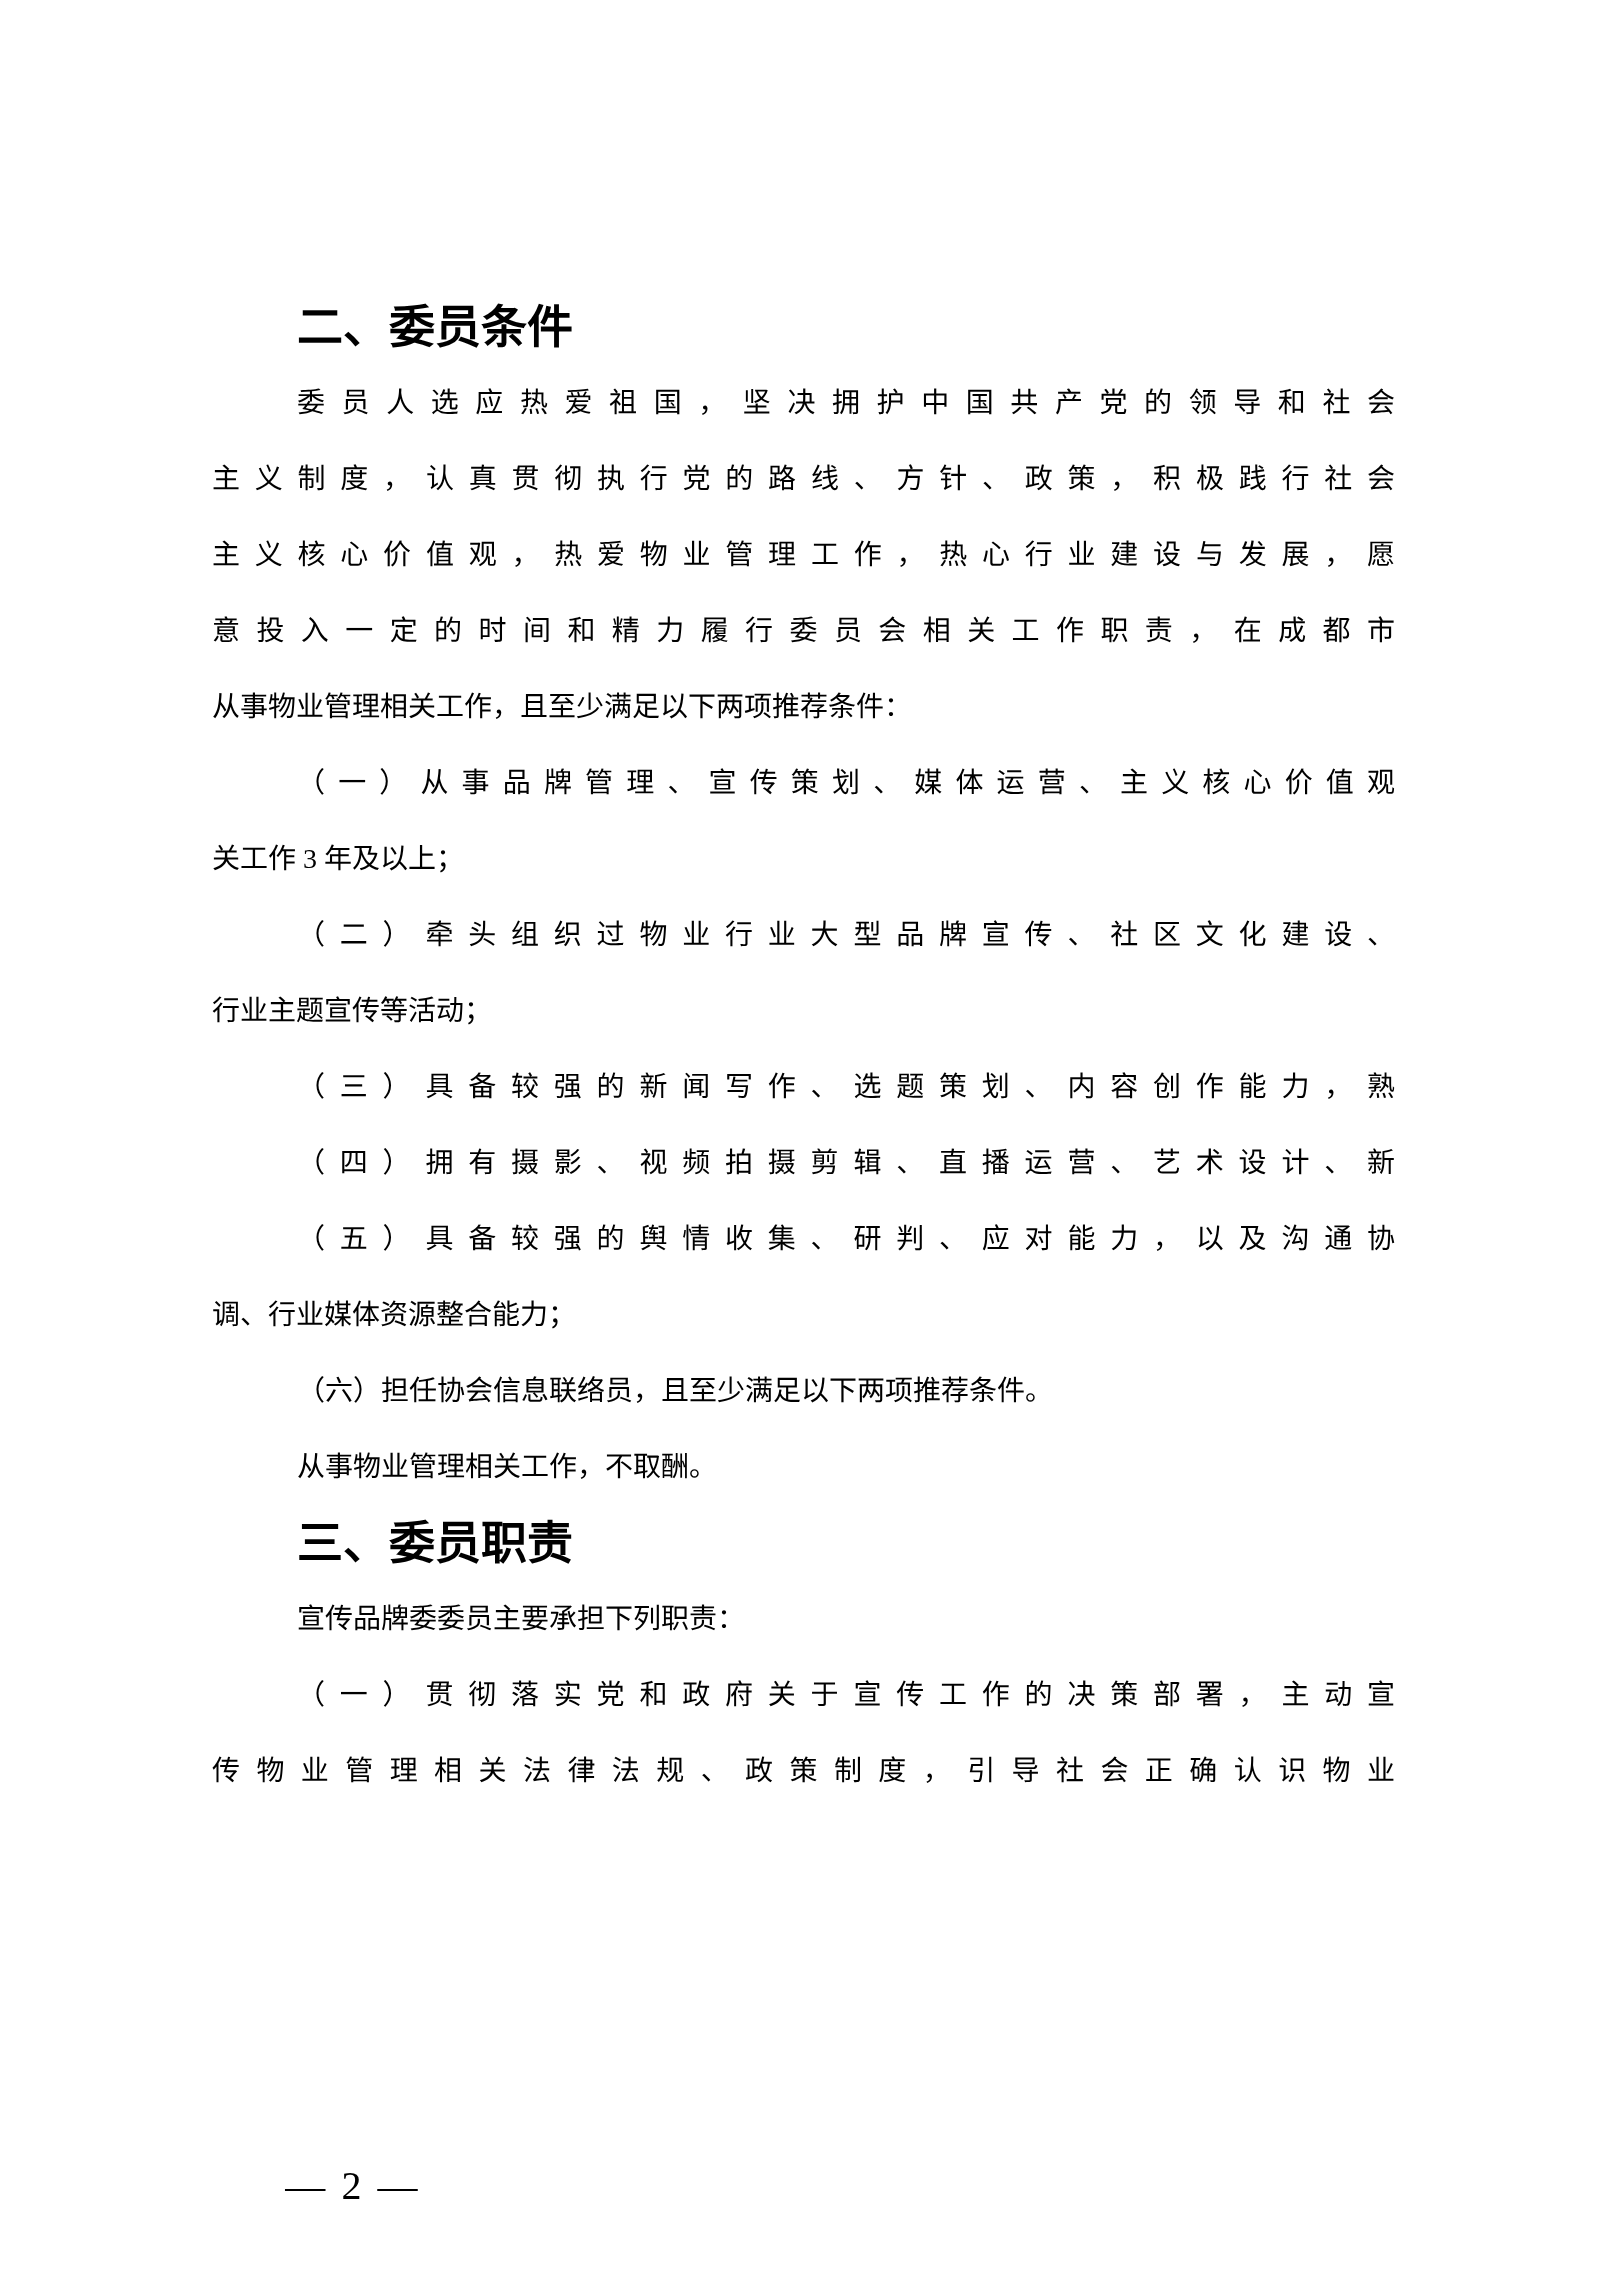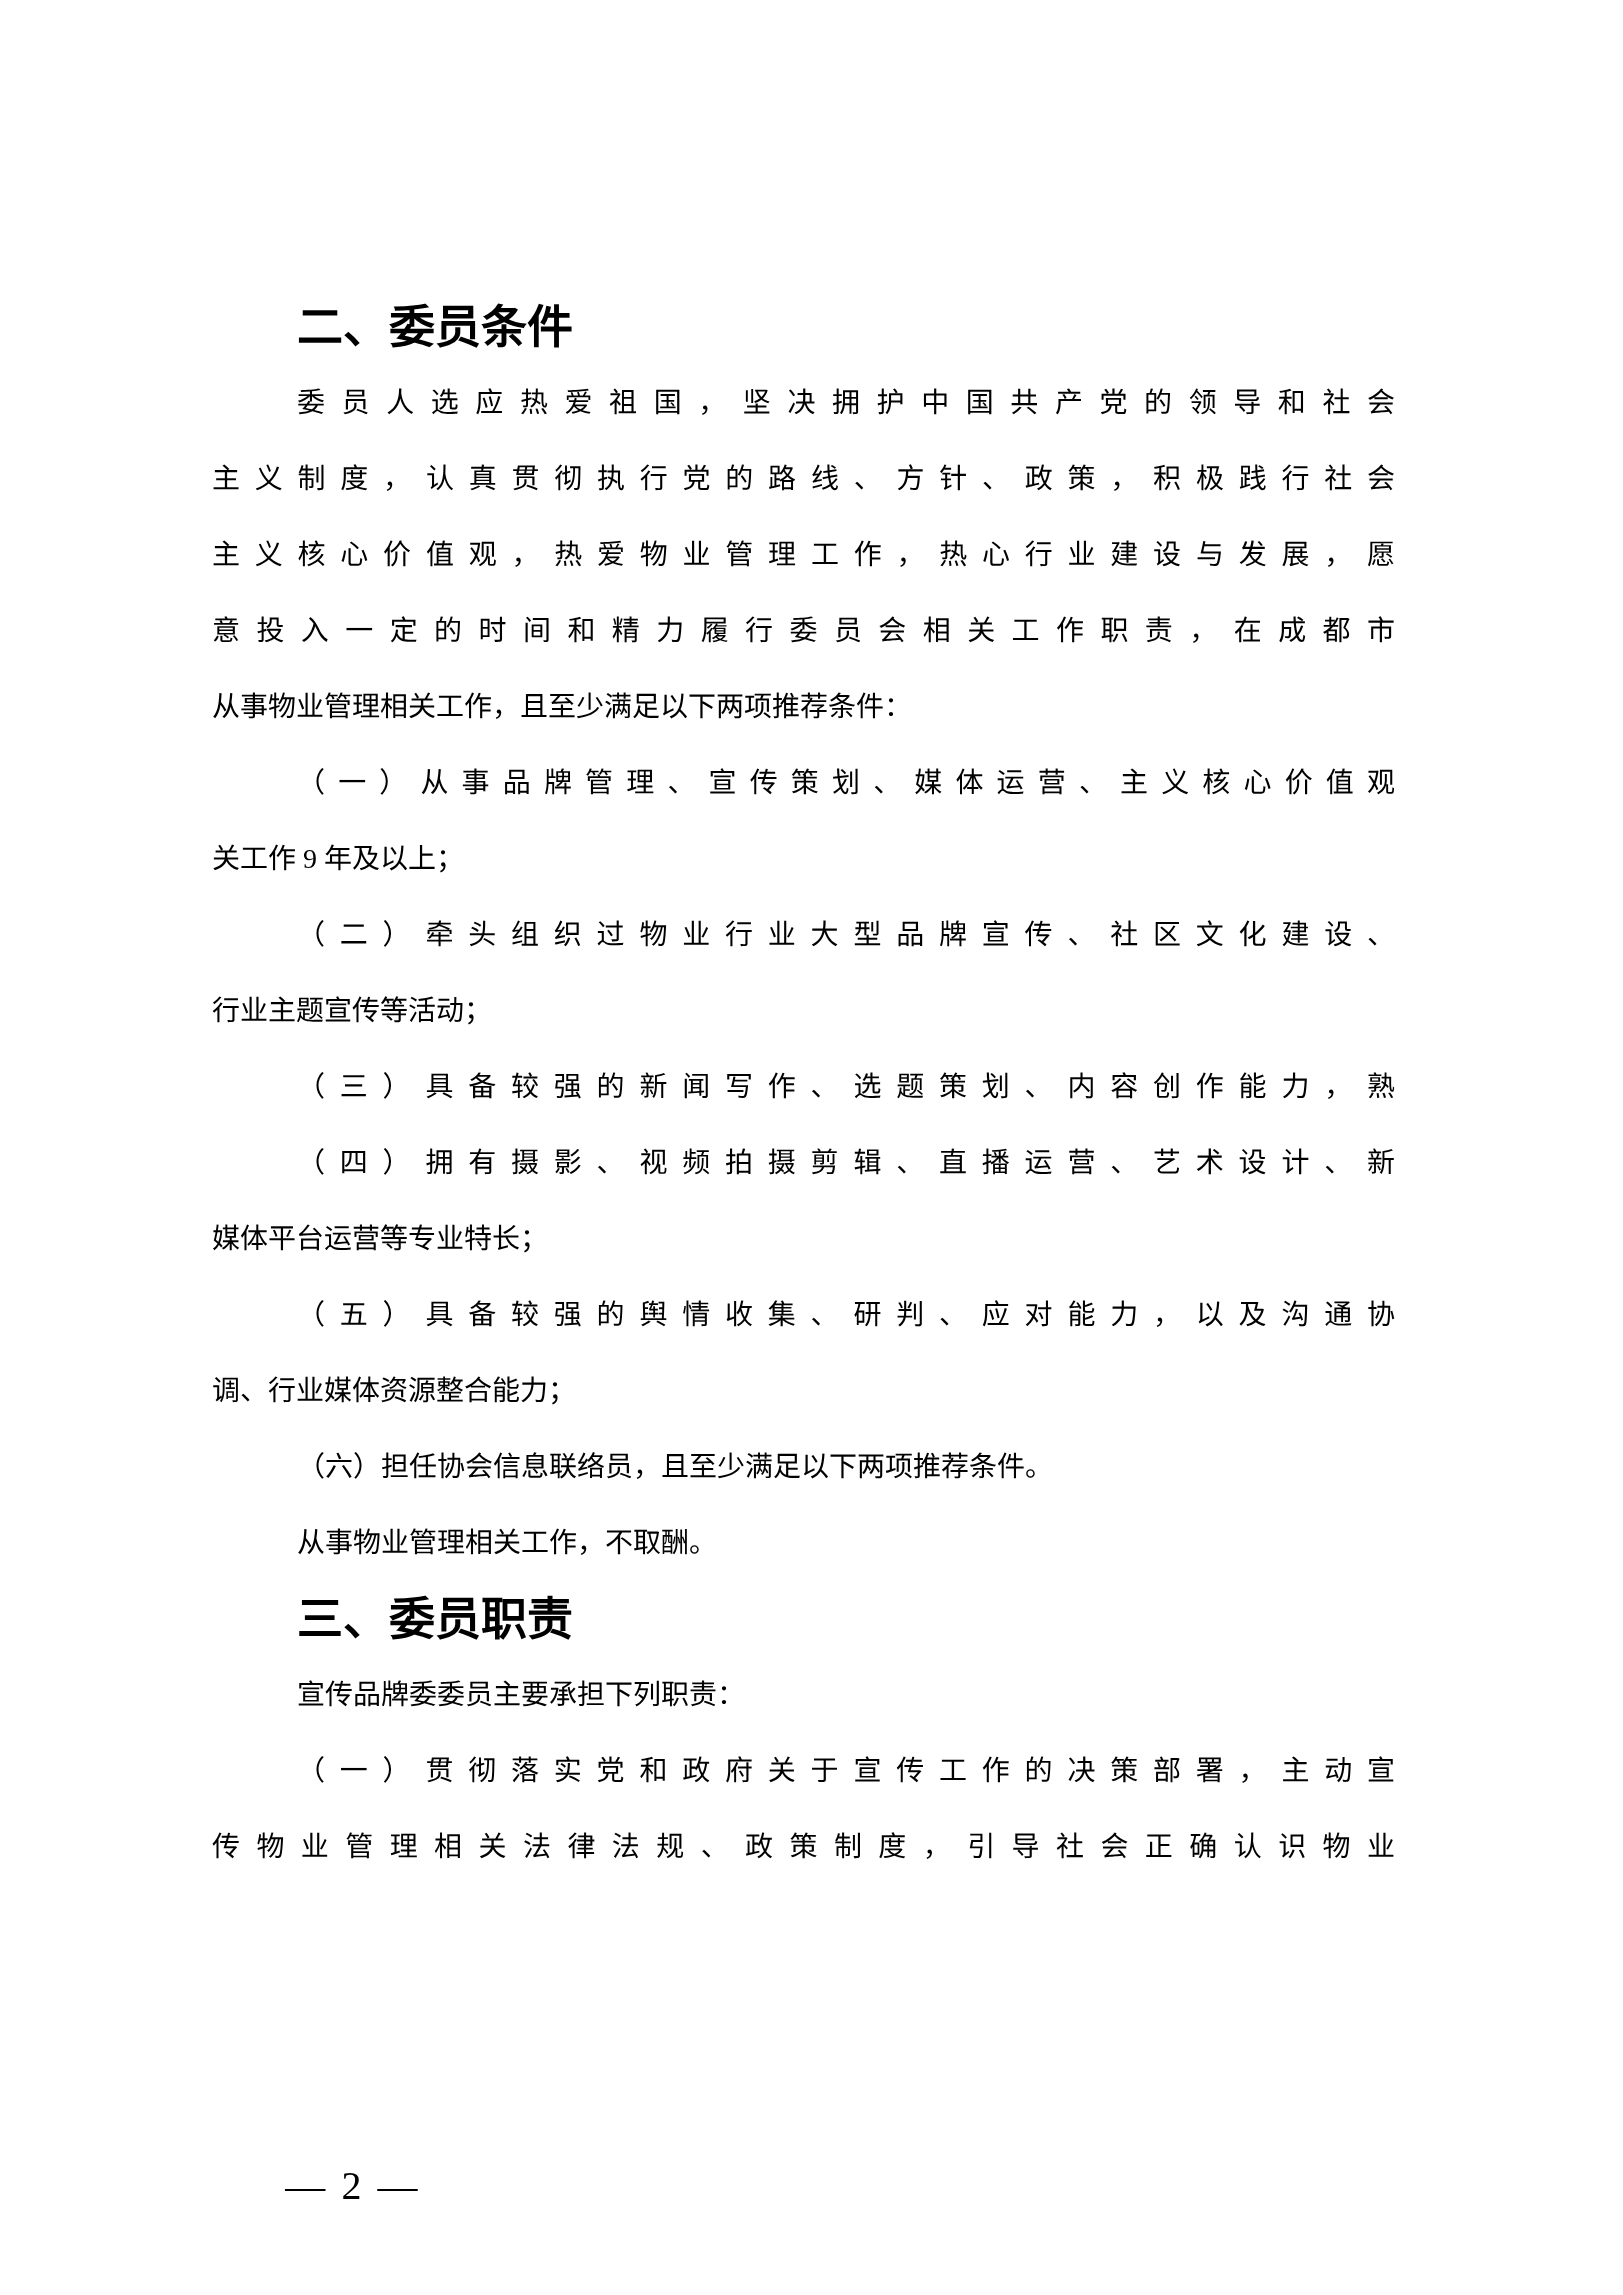--- a/index.html
+++ b/index.html
@@ -63,32 +63,31 @@
     </div>
     <div class="block paragraph">
       <div class="line indent fill">委员人选应热爱祖国，坚决拥护中国共产党的领导和社会</div>
       <div class="line fill">主义制度，认真贯彻执行党的路线、方针、政策，积极践行社会</div>
       <div class="line fill">主义核心价值观，热爱物业管理工作，热心行业建设与发展，愿</div>
       <div class="line fill">意投入一定的时间和精力履行委员会相关工作职责，在成都市</div>
       <div class="line">从事物业管理相关工作，且至少满足以下两项推荐条件：</div>
     </div>
     <div class="block paragraph">
       <div class="line indent fill">（一）从事品牌管理、宣传策划、媒体运营、主义核心价值观</div>
-      <div class="line">关工作 9 年及以上；</div>
+      <div class="line">关工作 3 年及以上；</div>
     </div>
     <div class="block paragraph">
       <div class="line indent fill">（二）牵头组织过物业行业大型品牌宣传、社区文化建设、</div>
       <div class="line">行业主题宣传等活动；</div>
     </div>
     <div class="block paragraph">
       <div class="line indent fill">（三）具备较强的新闻写作、选题策划、内容创作能力，熟</div>
     </div>
     <div class="block paragraph">
       <div class="line indent fill">（四）拥有摄影、视频拍摄剪辑、直播运营、艺术设计、新</div>
-      <div class="line">媒体平台运营等专业特长；</div>
     </div>
     <div class="block paragraph">
       <div class="line indent fill">（五）具备较强的舆情收集、研判、应对能力，以及沟通协</div>
       <div class="line">调、行业媒体资源整合能力；</div>
     </div>
     <div class="block paragraph">
       <div class="line indent">（六）担任协会信息联络员，且至少满足以下两项推荐条件。</div>
     </div>
     <div class="block paragraph">
       <div class="line indent">从事物业管理相关工作，不取酬。</div>

